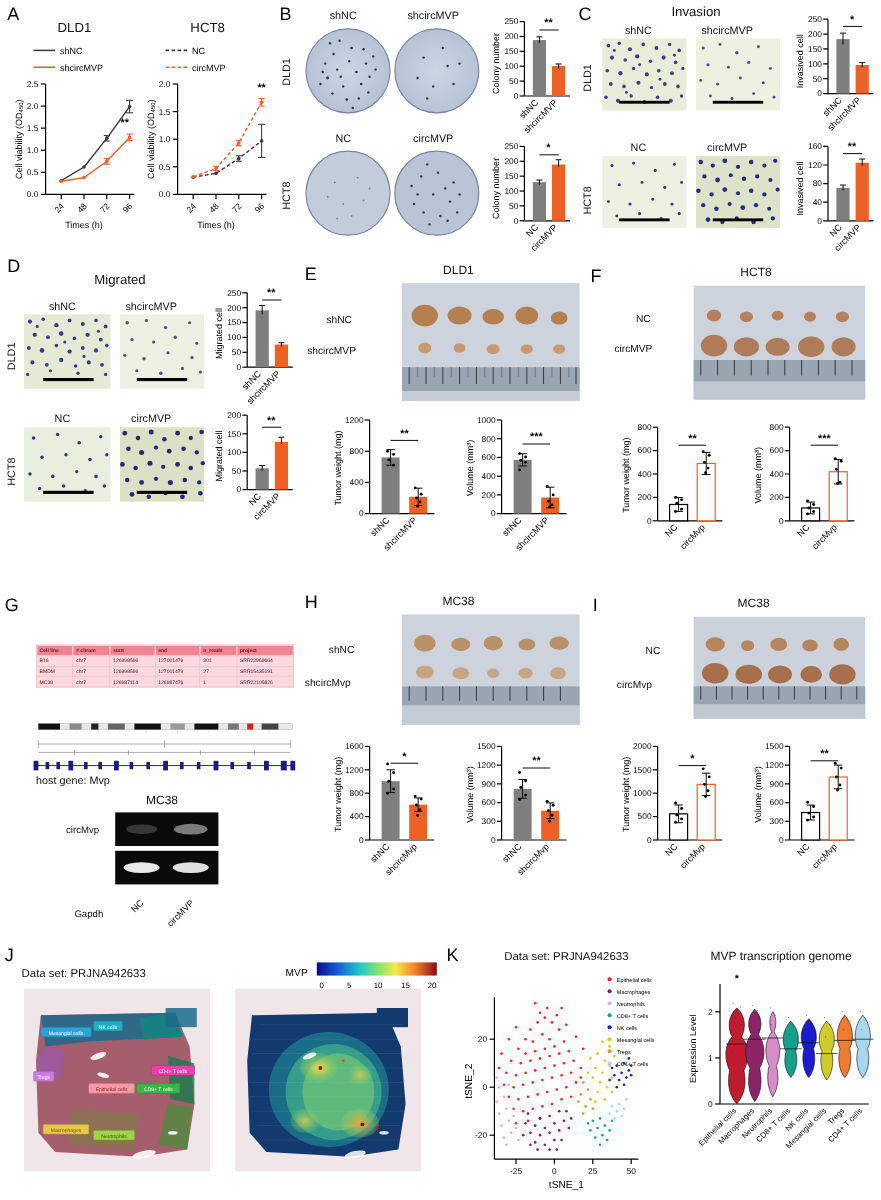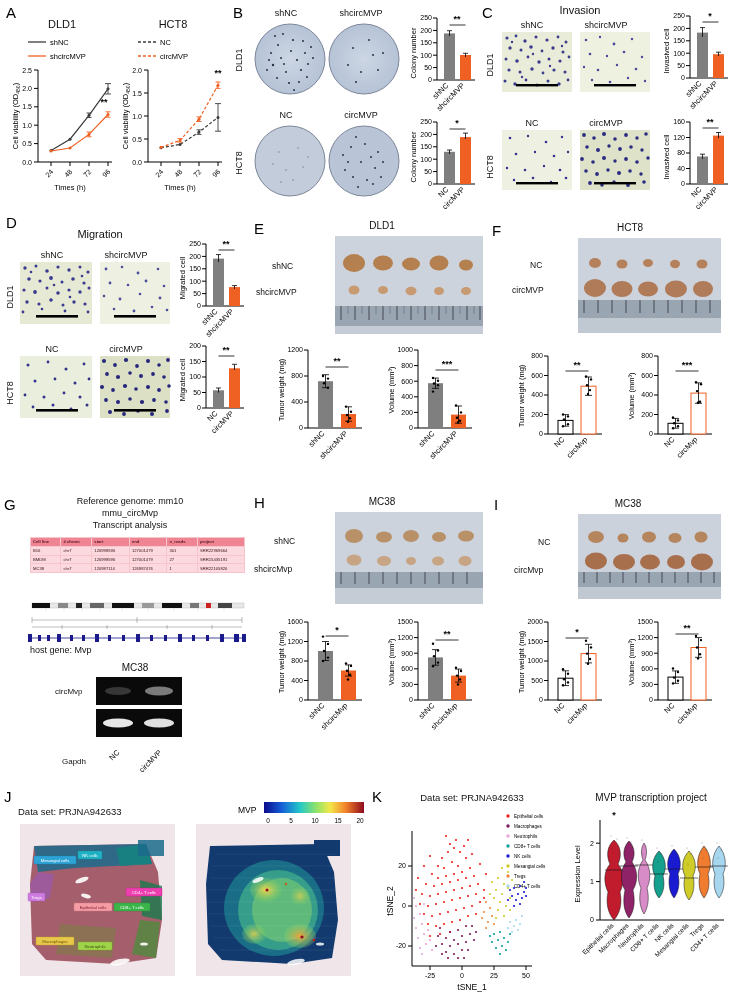--- a/index.html
+++ b/index.html
@@ -515,21 +515,21 @@
       <text x="52" y="13" class="sig" text-anchor="middle">**</text>
       <text transform="translate(11,45) rotate(-90)" class="tk7" text-anchor="middle">Invasived cell</text>
       <text x="44" y="78" class="rotlab" text-anchor="end" transform="rotate(-45 44 78)">NC</text>
       <text x="60" y="78" class="rotlab" text-anchor="end" transform="rotate(-45 60 78)">circMVP</text>
     </svg>
   </div>
 </div>
 
 <div class="panel" style="left:0;top:210px;width:250px;height:250px;">
   <div class="plabel" style="left:6px;top:4px;">D</div>
-  <div class="ctitle" style="left:30px;top:18px;width:140px;">Migration</div>
+  <div class="ctitle" style="left:30px;top:18px;width:140px;">Migrated</div>
 
   <div class="hdr" style="left:22px;top:40px;width:60px;">shNC</div>
   <div class="hdr" style="left:90px;top:40px;width:72px;">shcircMVP</div>
   <div class="celllab" style="left:-2px;top:82px;transform:rotate(-90deg);">DLD1</div>
   <svg width="150" height="62" style="position:absolute;left:20px;top:52px;">
     <rect x="0" y="0" width="72" height="62" fill="#e6ead4"></rect>
     <g fill="#3a3a90">
       <circle cx="5" cy="6" r="1.7"></circle>
         <circle cx="16" cy="4" r="1.5"></circle>
         <circle cx="27" cy="9" r="1.8"></circle>
@@ -981,25 +981,20 @@
       <text x="71" y="22" class="sig" text-anchor="middle">***</text>
       <text transform="translate(18,50) rotate(-90)" class="tk7" text-anchor="middle">Volume (mm³)</text>
       <text x="59" y="94" class="rotlab" text-anchor="end" transform="rotate(-45 59 94)">NC</text>
       <text x="82" y="94" class="rotlab" text-anchor="end" transform="rotate(-45 82 94)">circMvp</text>
     </svg>
   </div>
 </div>
 
 <div class="panel" style="left:0;top:462px;width:250px;height:300px;">
   <div class="plabel" style="left:4px;top:34px;">G</div>
-  <div style="position:absolute;left:30px;top:33px;width:200px;text-align:center;font-size:9px;line-height:12px;">
-    <div>Reference genome: mm10</div>
-    <div>mmu_circMvp</div>
-    <div>Transcript analysis</div>
-  </div>
   <div style="position:absolute;left:30px;top:75px;width:215px;">
     <table class="gt">
       <thead>
           <tr>
         <th>Cell line</th>
         <th># chrom</th>
         <th>start</th>
         <th>end</th>
         <th>n_reads</th>
         <th>project</th>
@@ -1709,21 +1704,21 @@
         <circle cx="136" cy="114" r="1.1"></circle>
         <circle cx="134" cy="120" r="1.1"></circle>
         <circle cx="140" cy="118" r="1.1"></circle>
         <circle cx="128" cy="122" r="1.1"></circle>
       <circle cx="138" cy="124" r="1.1"></circle>
         <circle cx="132" cy="126" r="1.1"></circle>
         <circle cx="142" cy="110" r="1.1"></circle>
     </g>
   </svg>
 
-  <div class="ctitle" style="left:196px;top:30px;width:166px;font-size:10px;">MVP transcription project</div>
+  <div class="ctitle" style="left:196px;top:30px;width:166px;font-size:10px;">MVP transcription genome</div>
   <svg width="166" height="196" style="position:absolute;left:196px;top:44px;">
     <line x1="32" y1="14" x2="32" y2="114" class="axis"></line>
     <line x1="32" y1="114" x2="156" y2="114" class="axis"></line>
     <g>
       <line x1="28" y1="114" x2="32" y2="114" class="axis"></line>
         <text x="26" y="116.4" class="tk" text-anchor="end">0</text>
       <line x1="28" y1="75.6" x2="32" y2="75.6" class="axis"></line>
         <text x="26" y="78" class="tk" text-anchor="end">1</text>
       <line x1="28" y1="37.2" x2="32" y2="37.2" class="axis"></line>
         <text x="26" y="39.6" class="tk" text-anchor="end">2</text>

